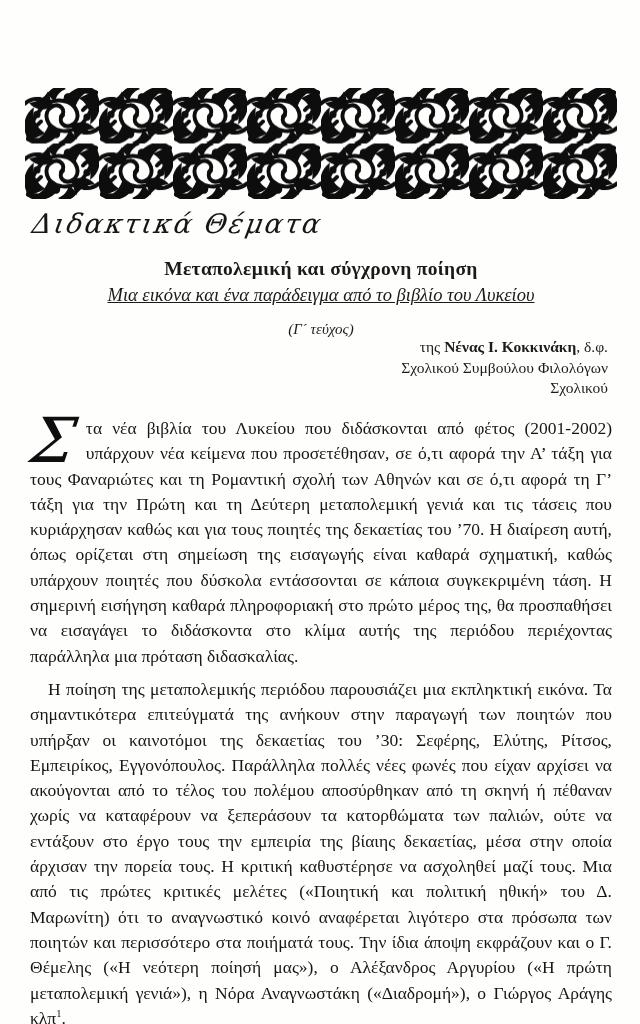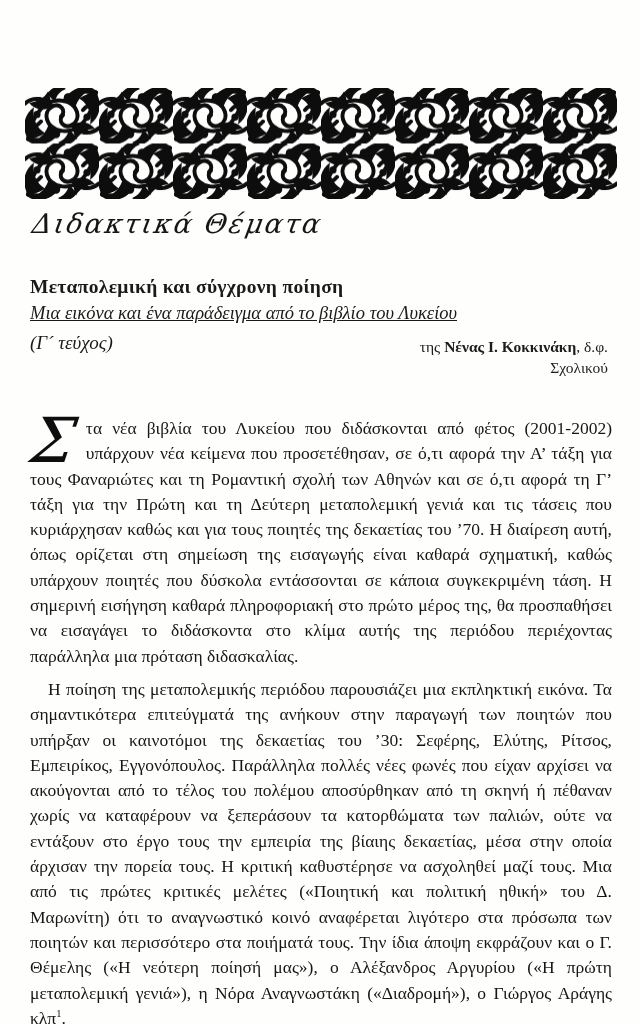--- a/index.html
+++ b/index.html
@@ -23,32 +23,33 @@
     font-family:"DejaVu Serif",serif;
     font-style:italic;
     font-size:27px;
     letter-spacing:2px;
     transform:skewX(-10deg);
     transform-origin:left bottom;
     color:#161616;
   }
   
   .title-block{
-    position:absolute;left:30px;top:276px;width:582px;
+    position:absolute;left:30px;top:258px;width:582px;
+    text-align:center;
   }
   .article-title{
     font-size:19.5px;font-weight:bold;letter-spacing:.3px;
   }
   .article-subtitle{
     margin-top:5px;
     font-size:18.5px;font-style:italic;text-decoration:underline;
   }
   .volume-note{
-    margin-top:8px;
-    font-size:19px;font-style:italic;font-family:Liberation Serif, serif;
+    margin-top:15px;
+    font-size:15px;font-style:italic;font-family:Liberation Serif, serif;
   }
   
   .byline{
     position:absolute;right:32px;top:337px;
     text-align:right;
     font-size:15.5px;
     line-height:20.5px;
     color:#1c1c1c;
   }
   .byline .author{font-weight:bold;}
@@ -114,20 +115,21 @@
   <div class="title-block">
     <div class="article-title">Μεταπολεμική και σύγχρονη ποίηση</div>
     <div class="article-subtitle">Μια εικόνα και ένα παράδειγμα από το βιβλίο του Λυκείου</div>
     <div class="volume-note">(Γ´ τεύχος)</div>
   </div>
 
   <div class="byline">
     <div>
       <span>της </span><span class="author">Νένας Ι. Κοκκινάκη</span><span>, δ.φ.</span>
     </div>
+    <div>Σχολικού Συμβούλου Φιλολόγων</div>
     <div>Σχολικού</div>
   </div>
 
   <div class="body-text">
     <p class="para">
       <span class="dropcap">Σ</span><span>τα νέα βιβλία του Λυκείου που διδάσκονται από φέτος (2001-2002) υπάρχουν νέα κείμενα που προσετέθησαν, σε ό,τι αφορά την Α’ τάξη για τους Φαναριώτες και τη Ρομαντική σχολή των Αθηνών και σε ό,τι αφορά τη Γ’ τάξη για την Πρώτη και τη Δεύτερη μεταπολεμική γενιά και τις τάσεις που κυριάρχησαν καθώς και για τους ποιητές της δεκαετίας του ’70. Η διαίρεση αυτή, όπως ορίζεται στη σημείωση της εισαγωγής είναι καθαρά σχηματική, καθώς υπάρχουν ποιητές που δύσκολα εντάσσονται σε κάποια συγκεκριμένη τάση. Η σημερινή εισήγηση καθαρά πληροφοριακή στο πρώτο μέρος της, θα προσπαθήσει να εισαγάγει το διδάσκοντα στο κλίμα αυτής της περιόδου περιέχοντας παράλληλα μια πρόταση διδασκαλίας.</span>
     </p>
     <p class="para">
       <span>Η ποίηση της μεταπολεμικής περιόδου παρουσιάζει μια εκπληκτική εικόνα. Τα σημαντικότερα επιτεύγματά της ανήκουν στην παραγωγή των ποιητών που υπήρξαν οι καινοτόμοι της δεκαετίας του ’30: Σεφέρης, Ελύτης, Ρίτσος, Εμπειρίκος, Εγγονόπουλος. Παράλληλα πολλές νέες φωνές που είχαν αρχίσει να ακούγονται από το τέλος του πολέμου αποσύρθηκαν από τη σκηνή ή πέθαναν χωρίς να καταφέρουν να ξεπεράσουν τα κατορθώματα των παλιών, ούτε να εντάξουν στο έργο τους την εμπειρία της βίαιης δεκαετίας, μέσα στην οποία άρχισαν την πορεία τους. Η κριτική καθυστέρησε να ασχοληθεί μαζί τους. Μια από τις πρώτες κριτικές μελέτες («Ποιητική και πολιτική ηθική» του Δ. Μαρωνίτη) ότι το αναγνωστικό κοινό αναφέρεται λιγότερο στα πρόσωπα των ποιητών και περισσότερο στα ποιήματά τους. Την ίδια άποψη εκφράζουν και ο Γ. Θέμελης («Η νεότερη ποίησή μας»), ο Αλέξανδρος Αργυρίου («Η πρώτη μεταπολεμική γενιά»), η Νόρα Αναγνωστάκη («Διαδρομή»), ο Γιώργος Αράγης κλπ</span><sup class="fn">1</sup><span>.</span>
     </p>

